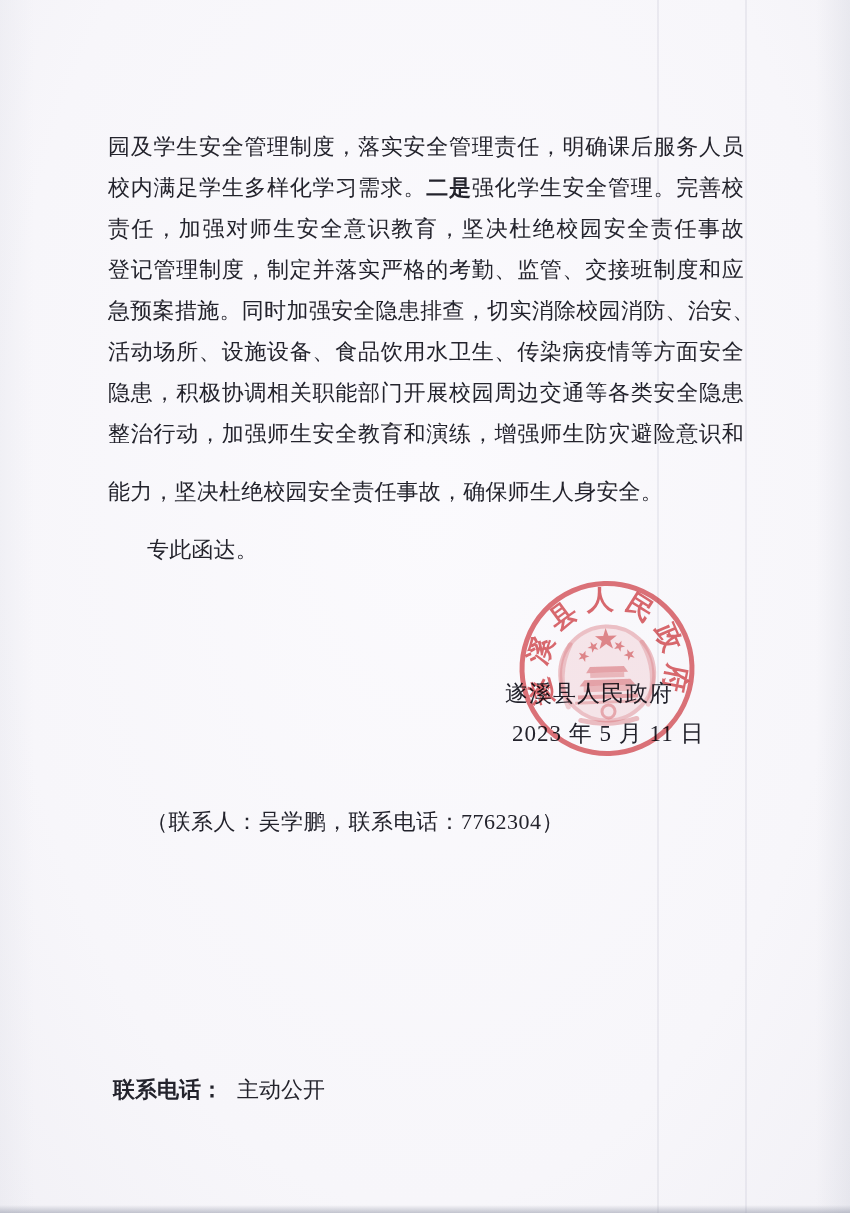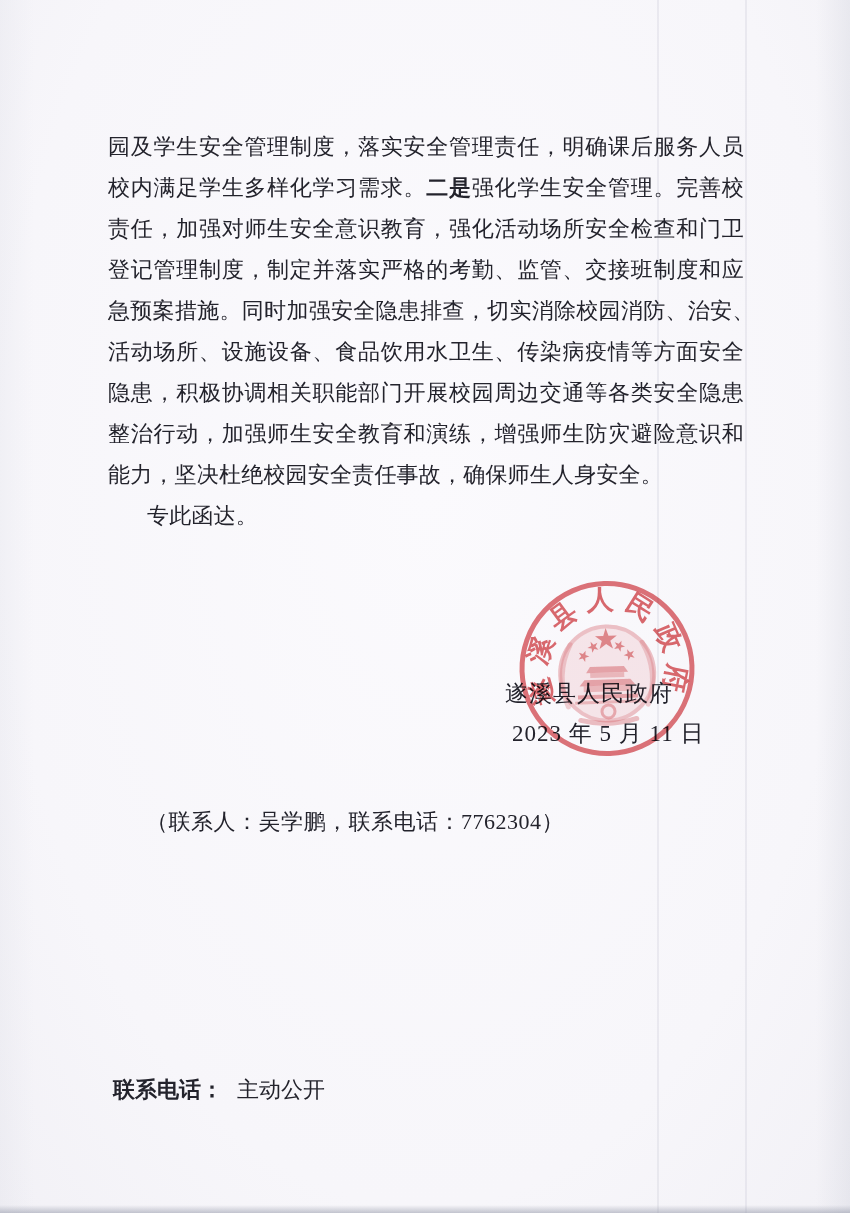--- a/index.html
+++ b/index.html
@@ -25,21 +25,21 @@
     background:linear-gradient(to bottom, rgba(170,173,186,0) 0%, rgba(150,154,170,.55) 100%);
   }
   .body-text{
     position:absolute;left:108px;top:126px;width:636px;
     font-size:22px;line-height:41px;letter-spacing:.3px;
   }
   .tline{
     height:41px;white-space:nowrap;
     text-align:justify;text-align-last:justify;
   }
-  .tline.natural{text-align-last:left;letter-spacing:.2px;}
+  .tline.natural{text-align-last:left;letter-spacing:.2px;margin-top:17px;}
   .tline.closing{text-indent:39px;}
   .hei{font-family:"Liberation Sans","DejaVu Sans",sans-serif;font-weight:700;}
   .sig{
     position:absolute;left:505px;top:678px;z-index:3;
     font-size:23px;letter-spacing:1px;mix-blend-mode:multiply;
   }
   .date{
     position:absolute;left:512px;top:718px;z-index:3;
     font-size:23px;letter-spacing:1px;mix-blend-mode:multiply;
   }
@@ -66,21 +66,21 @@
 <body>
 
 <div class="page">
 
   <div class="fold f1"></div>
   <div class="fold f2"></div>
 
   <div class="body-text">
     <div class="tline">园及学生安全管理制度，落实安全管理责任，明确课后服务人员</div>
     <div class="tline"><span>校内满足学生多样化学习需求。</span><span class="hei">二是</span><span>强化学生安全管理。完善校</span></div>
-    <div class="tline">责任，加强对师生安全意识教育，强化活动场所安全检查和门卫</div>
+    <div class="tline">责任，加强对师生安全意识教育，坚决杜绝校园安全责任事故</div>
     <div class="tline">登记管理制度，制定并落实严格的考勤、监管、交接班制度和应</div>
     <div class="tline">急预案措施。同时加强安全隐患排查，切实消除校园消防、治安、</div>
     <div class="tline">活动场所、设施设备、食品饮用水卫生、传染病疫情等方面安全</div>
     <div class="tline">隐患，积极协调相关职能部门开展校园周边交通等各类安全隐患</div>
     <div class="tline">整治行动，加强师生安全教育和演练，增强师生防灾避险意识和</div>
     <div class="tline natural">能力，坚决杜绝校园安全责任事故，确保师生人身安全。</div>
     <div class="tline natural closing">专此函达。</div>
   </div>
 
   <svg class="seal" viewBox="0 0 180 182" xmlns="http://www.w3.org/2000/svg">

